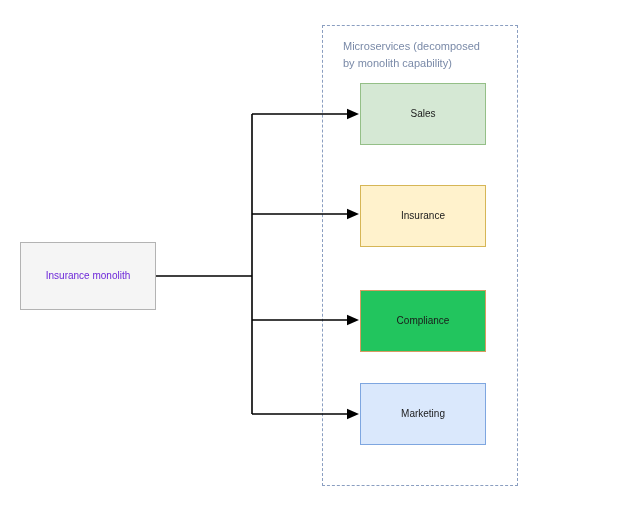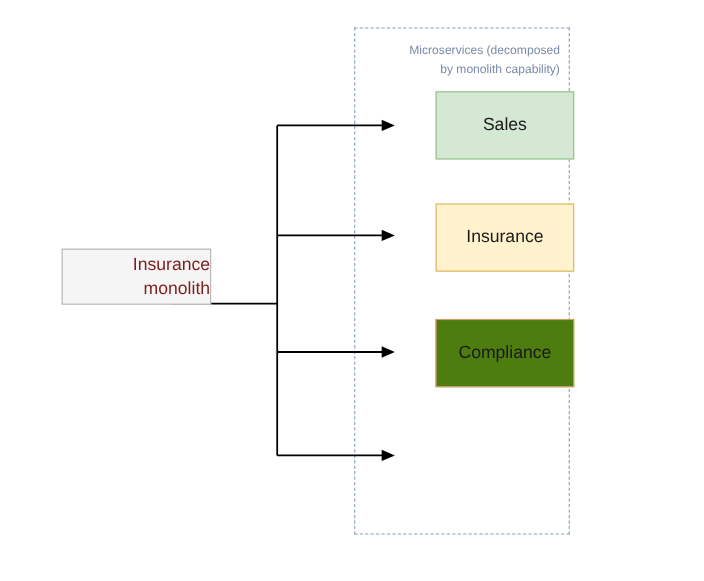--- a/index.html
+++ b/index.html
@@ -25,55 +25,54 @@
     width: 640px;
     height: 528px;
     pointer-events: none;
   }
   .node {
     position: absolute;
     box-sizing: border-box;
     display: flex;
     align-items: center;
     justify-content: center;
-    text-align: right;
-    font-size: 16px;
+    text-align: center;
+    font-size: 10px;
     line-height: 1.35;
     color: #1a1a1a;
     border-style: solid;
     border-width: 1px;
-    margin-left: 36px;
   }
   
   #node-monolith {
     left: 20px;
-    top: 226px;
+    top: 242px;
     width: 136px;
-    height: 51px;
+    height: 68px;
     background: #f5f5f5;
     border-color: #b3b3b3;
-    color: #7f1d1d;
+    color: #6d28d9;
   }
   
   #group-microservices {
     position: absolute;
     left: 322px;
     top: 25px;
     width: 196px;
     height: 461px;
     box-sizing: border-box;
     border: 1px dashed #8a9ec0;
     background: transparent;
   }
   #group-microservices-label {
     position: absolute;
-    left: 0;
+    left: 12px;
     top: 12px;
     width: 100%;
-    text-align: right;
+    text-align: left;
     font-size: 11px;
     line-height: 1.5;
     color: #7a8aa8;
     padding: 0 8px;
     box-sizing: border-box;
   }
   
   .service {
     left: 360px;
     width: 126px;
@@ -86,21 +85,21 @@
   }
   #node-customer {
     top: 185px;
     height: 62px;
     background: #fff2cc;
     border-color: #d6b656;
   }
   #node-compliance {
     top: 290px;
     height: 62px;
-    background: #4d7c0f;
+    background: #22c55e;
     border-color: #d79b62;
   }
   #node-marketing {
     top: 383px;
     height: 62px;
     background: #dae8fc;
     border-color: #7ea6e0;
   }
 </style>
 </head>
@@ -136,14 +135,15 @@
   </svg>
 
   <div class="node" id="node-monolith">Insurance monolith</div>
 
   <div class="node service" id="node-sales">Sales</div>
 
   <div class="node service" id="node-customer">Insurance</div>
 
   <div class="node service" id="node-compliance">Compliance</div>
 
+  <div class="node service" id="node-marketing">Marketing</div>
 
 </div>
 
 </body></html>

